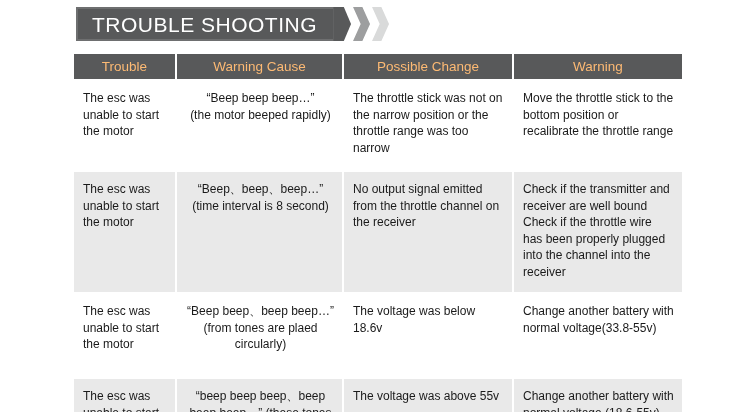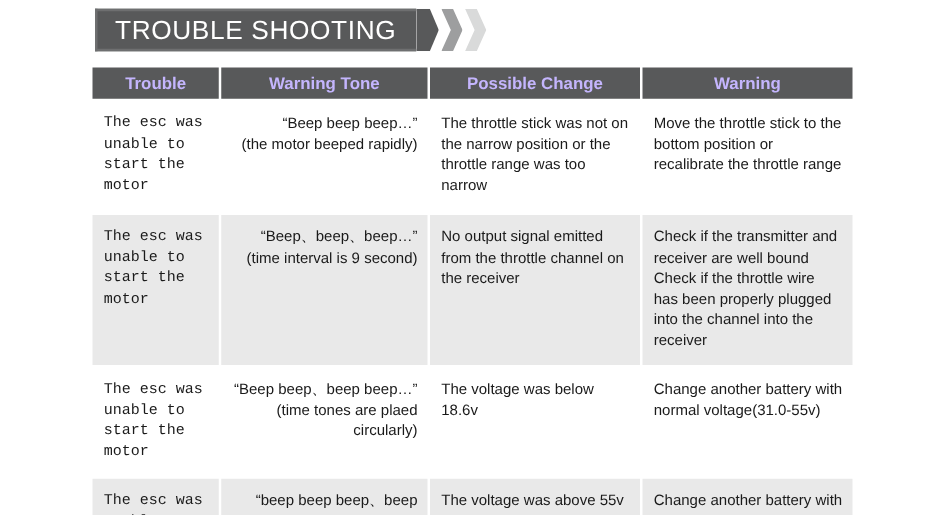--- a/index.html
+++ b/index.html
@@ -69,45 +69,45 @@
     position: absolute;
     left: 72px;
     top: 52px;
     width: 610px;
     border-collapse: separate;
     border-spacing: 2px 2px;
     table-layout: fixed;
   }
   .table th {
     background: #58595a;
-    color: #c4b5fd;
+    color: #fdba74;
     font-size: 13.5px;
-    font-weight: bold;
+    font-weight: normal;
     height: 25px;
     text-align: center;
     vertical-align: middle;
     padding: 0 2px;
   }
   .table td {
     font-size: 12px;
     color: #1a1a1a;
     vertical-align: top;
     padding: 9px 8px 12px 9px;
     line-height: 16.5px;
   }
   .row-white td { background: #ffffff; }
   .row-gray  td { background: #e9e9e9; }
 
   .col-trouble  { width: 101px; }
   .col-tone     { width: 165px; }
   .col-cause    { width: 168px; }
   .col-solution { width: 168px; }
 
-  td.cell-tone { text-align: right; padding-left: 10px; }
-  td.cell-trouble { padding-left: 9px; font-family: Liberation Mono, monospace; }
+  td.cell-tone { text-align: center; padding-left: 10px; }
+  td.cell-trouble { padding-left: 9px; }
 
   .r1 td { height: 68px; }
   .r2 td { height: 84px; }
   .r3 td { height: 62px; }
   .r4 td { height: 62px; }
 
   .nowrap-line { white-space: pre-line; }
 </style>
 </head>
 <body>
@@ -126,46 +126,46 @@
   <table class="table">
     <colgroup>
       <col class="col-trouble">
       <col class="col-tone">
       <col class="col-cause">
       <col class="col-solution">
     </colgroup>
     <thead>
       <tr>
         <th>Trouble</th>
-        <th>Warning Tone</th>
+        <th>Warning Cause</th>
         <th>Possible Change</th>
         <th>Warning</th>
       </tr>
     </thead>
     <tbody>
       <tr class="row-white r1">
         <td class="cell-trouble">The esc was unable to start the motor</td>
         <td class="cell-tone nowrap-line">“Beep beep beep…”
 (the motor beeped rapidly)</td>
         <td>The throttle stick was not on the narrow position or the throttle range was too narrow</td>
         <td>Move the throttle stick to the bottom position or recalibrate the throttle range</td>
       </tr>
       <tr class="row-gray r2">
         <td class="cell-trouble">The esc was unable to start the motor</td>
         <td class="cell-tone nowrap-line">“Beep、beep、beep…”
-(time interval is 9 second)</td>
+(time interval is 8 second)</td>
         <td>No output signal emitted from the throttle channel on the receiver</td>
         <td>Check if the transmitter and receiver are well bound Check if the throttle wire has been properly plugged into the channel into the receiver</td>
       </tr>
       <tr class="row-white r3">
         <td class="cell-trouble">The esc was unable to start the motor</td>
         <td class="cell-tone nowrap-line">“Beep beep、beep beep…”
-(time tones are plaed circularly)</td>
+(from tones are plaed circularly)</td>
         <td>The voltage was below 18.6v</td>
-        <td>Change another battery with normal voltage(31.0-55v)</td>
+        <td>Change another battery with normal voltage(33.8-55v)</td>
       </tr>
       <tr class="row-gray r4">
         <td class="cell-trouble">The esc was unable to start the motor</td>
         <td class="cell-tone nowrap-line">“beep beep beep、beep beep beep…” (these tones are played circularly)</td>
         <td>The voltage was above 55v</td>
         <td>Change another battery with normal voltage (18.6-55v)</td>
       </tr>
     </tbody>
   </table>
 

